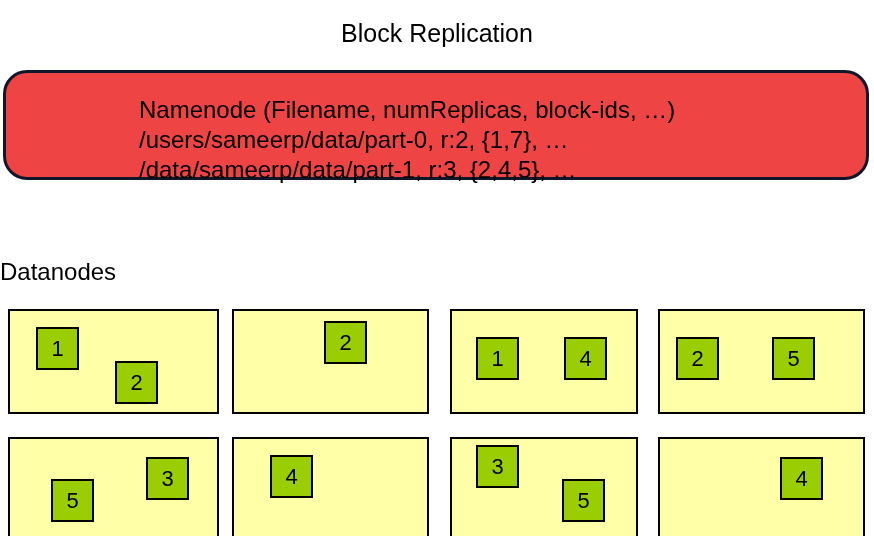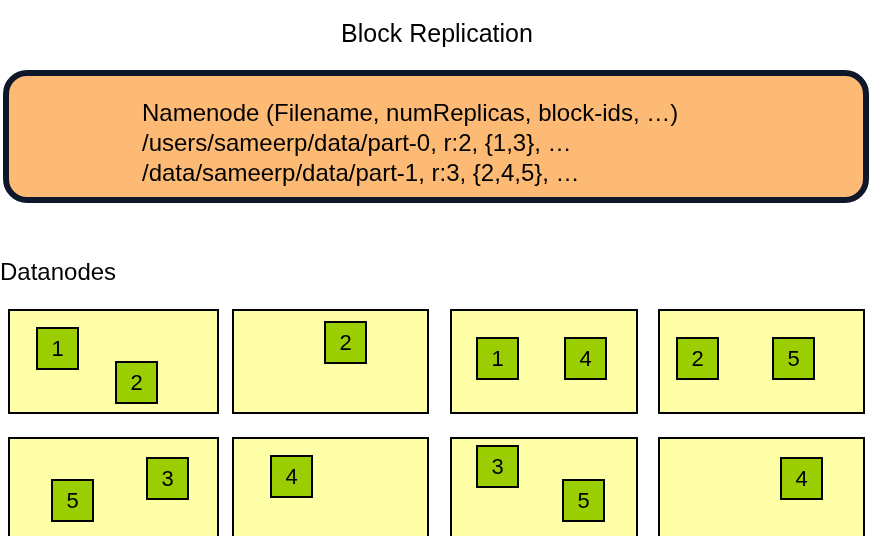--- a/index.html
+++ b/index.html
@@ -37,24 +37,24 @@
     color: #000000;
     white-space: nowrap;
   }
 
   
   .namenode-panel {
     position: absolute;
     left: 3px;
     top: 56px;
     width: 866px;
-    height: 133px;
+    height: 110px;
     box-sizing: border-box;
-    background: #fdba74;
-    border: 6px solid #0f172a;
+    background: #ef4444;
+    border: 3px solid #0f172a;
     border-radius: 24px;
   }
   .namenode-lines {
     position: absolute;
     left: 133px;
     top: 22px;
     font-size: 24px;
     line-height: 30px;
     color: #000000;
     white-space: nowrap;
@@ -102,21 +102,21 @@
 </head>
 <body>
 
 <div id="stage">
 
   <div class="title">Block Replication</div>
 
   <div class="namenode-panel">
     <div class="namenode-lines">
       <span class="nn-line">Namenode (Filename, numReplicas, block-ids, …)</span>
-      <span class="nn-line">/users/sameerp/data/part-0, r:2, {1,3}, …</span>
+      <span class="nn-line">/users/sameerp/data/part-0, r:2, {1,7}, …</span>
       <span class="nn-line">/data/sameerp/data/part-1, r:3, {2,4,5}, …</span>
     </div>
   </div>
 
   <div class="datanodes-label">Datanodes</div>
 
   <div id="datanode-layer">
       <div class="datanode" style="left: 8px; top: 295px; width: 211px; height: 105px;">
         <div class="block" style="left: 26px; top: 16px;">1</div>
         <div class="block" style="left: 105px; top: 50px;">2</div>

